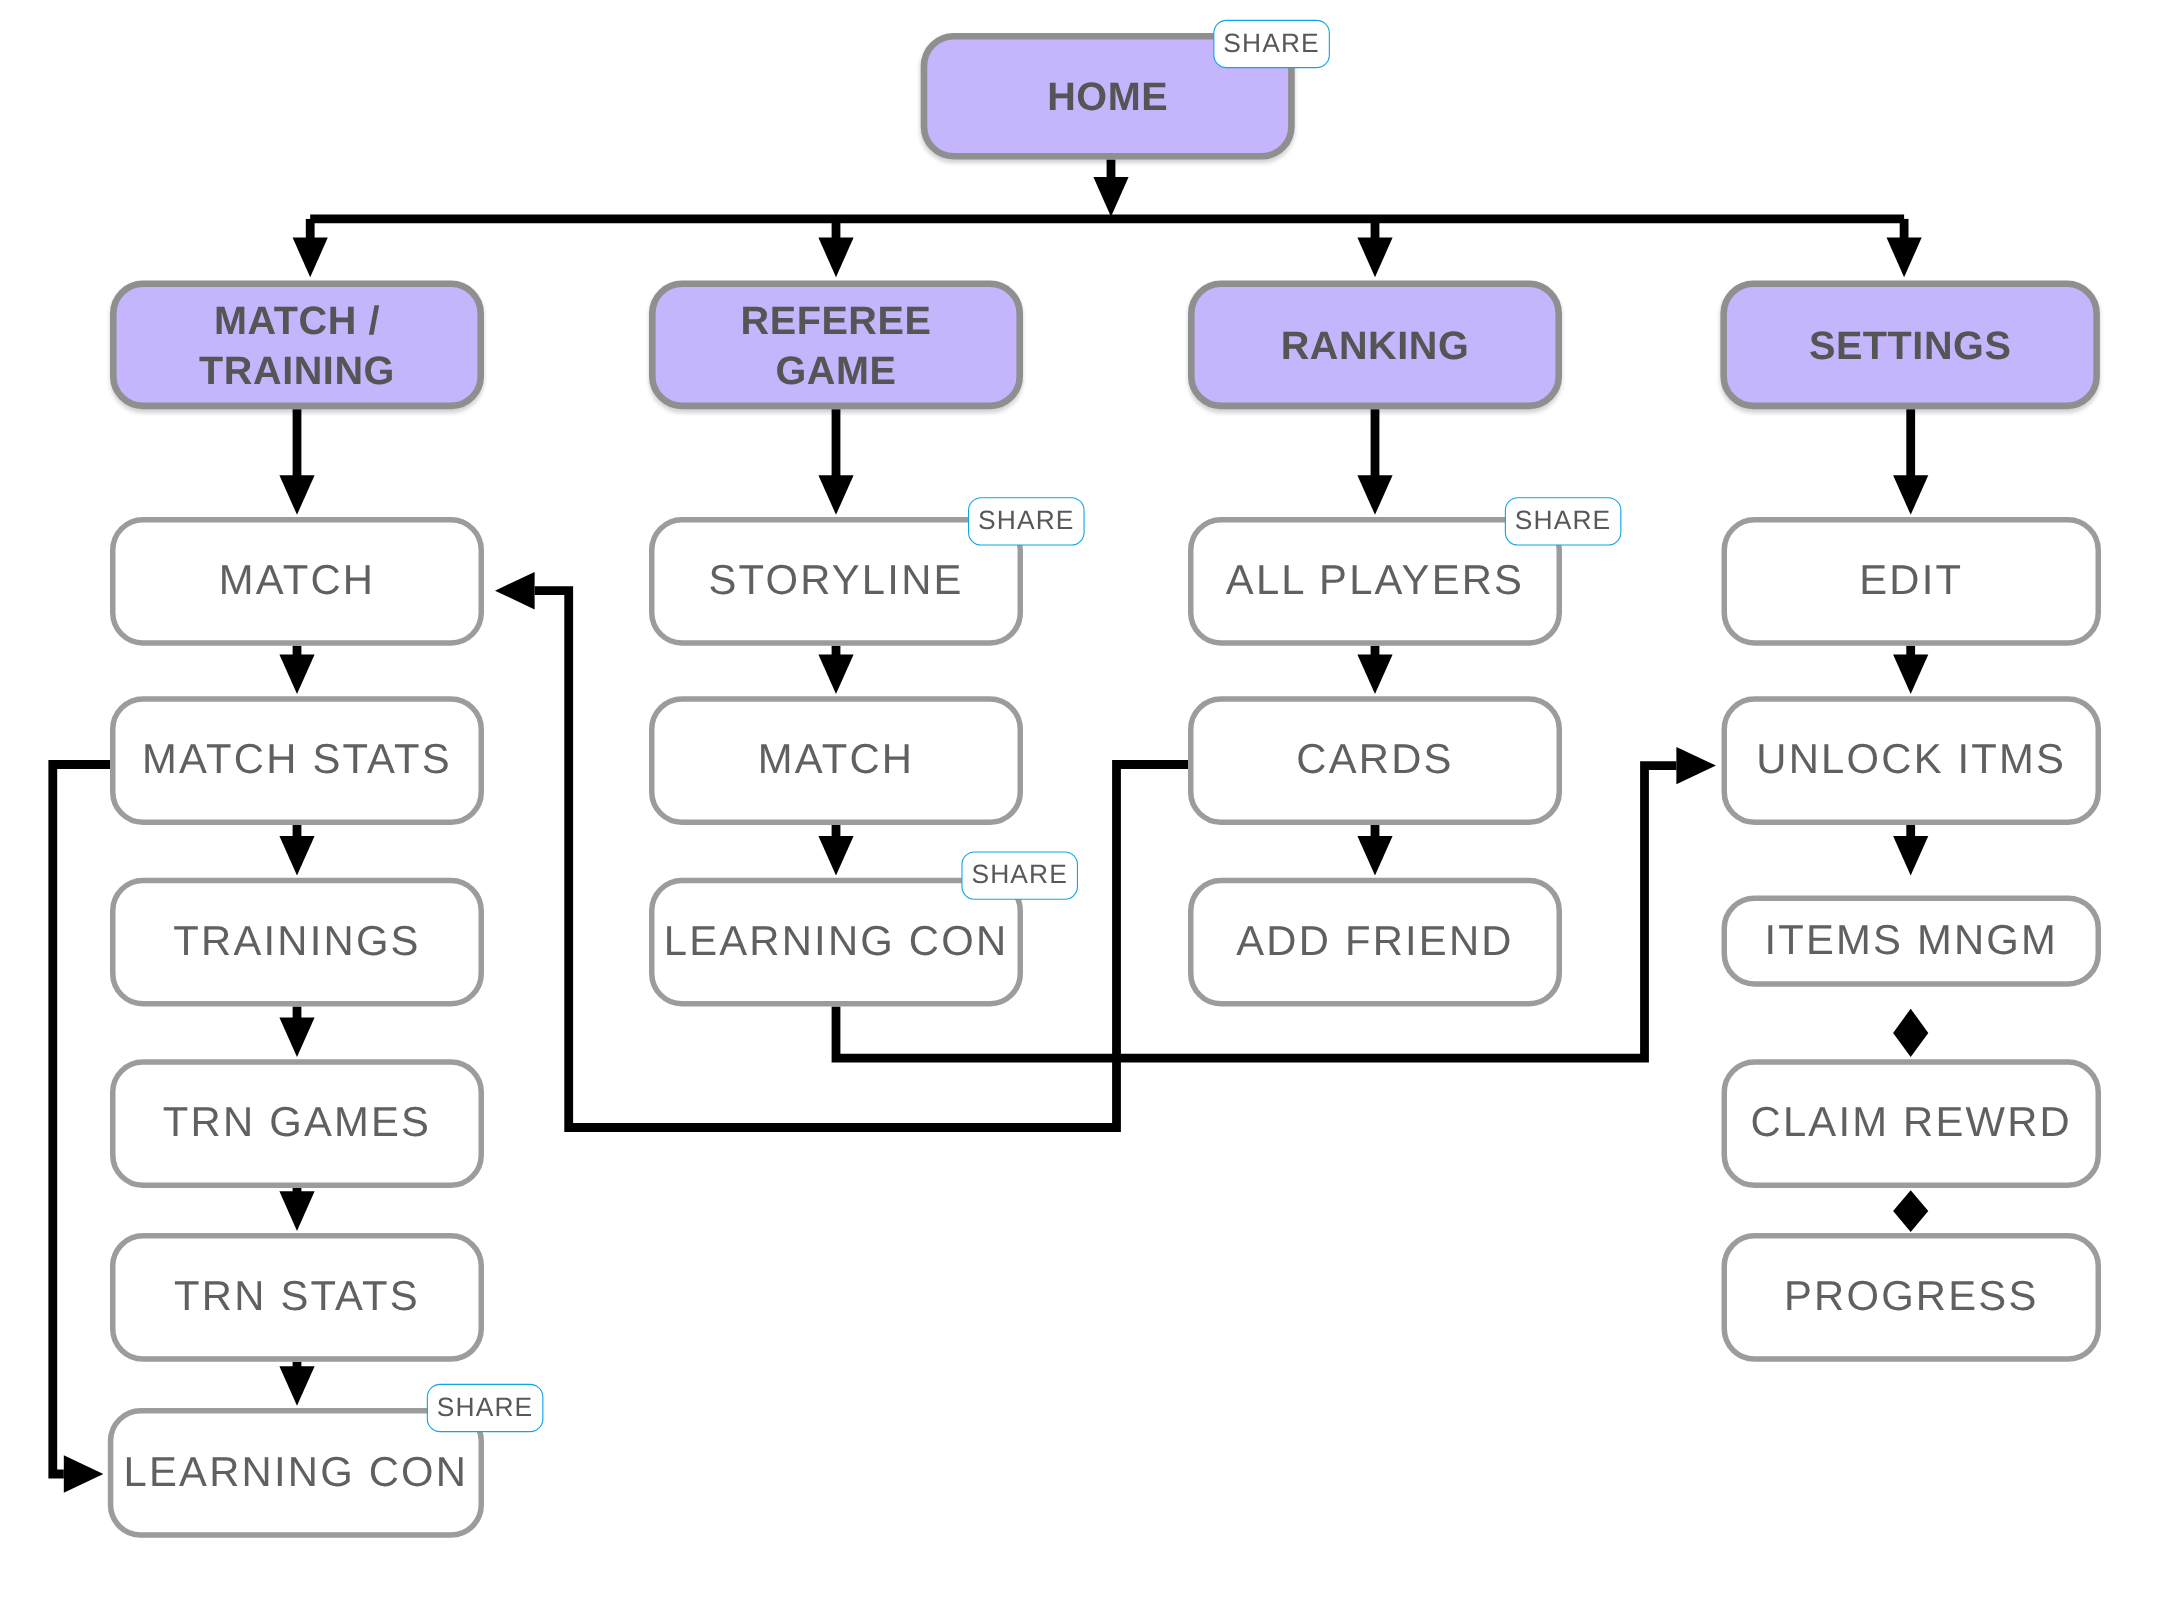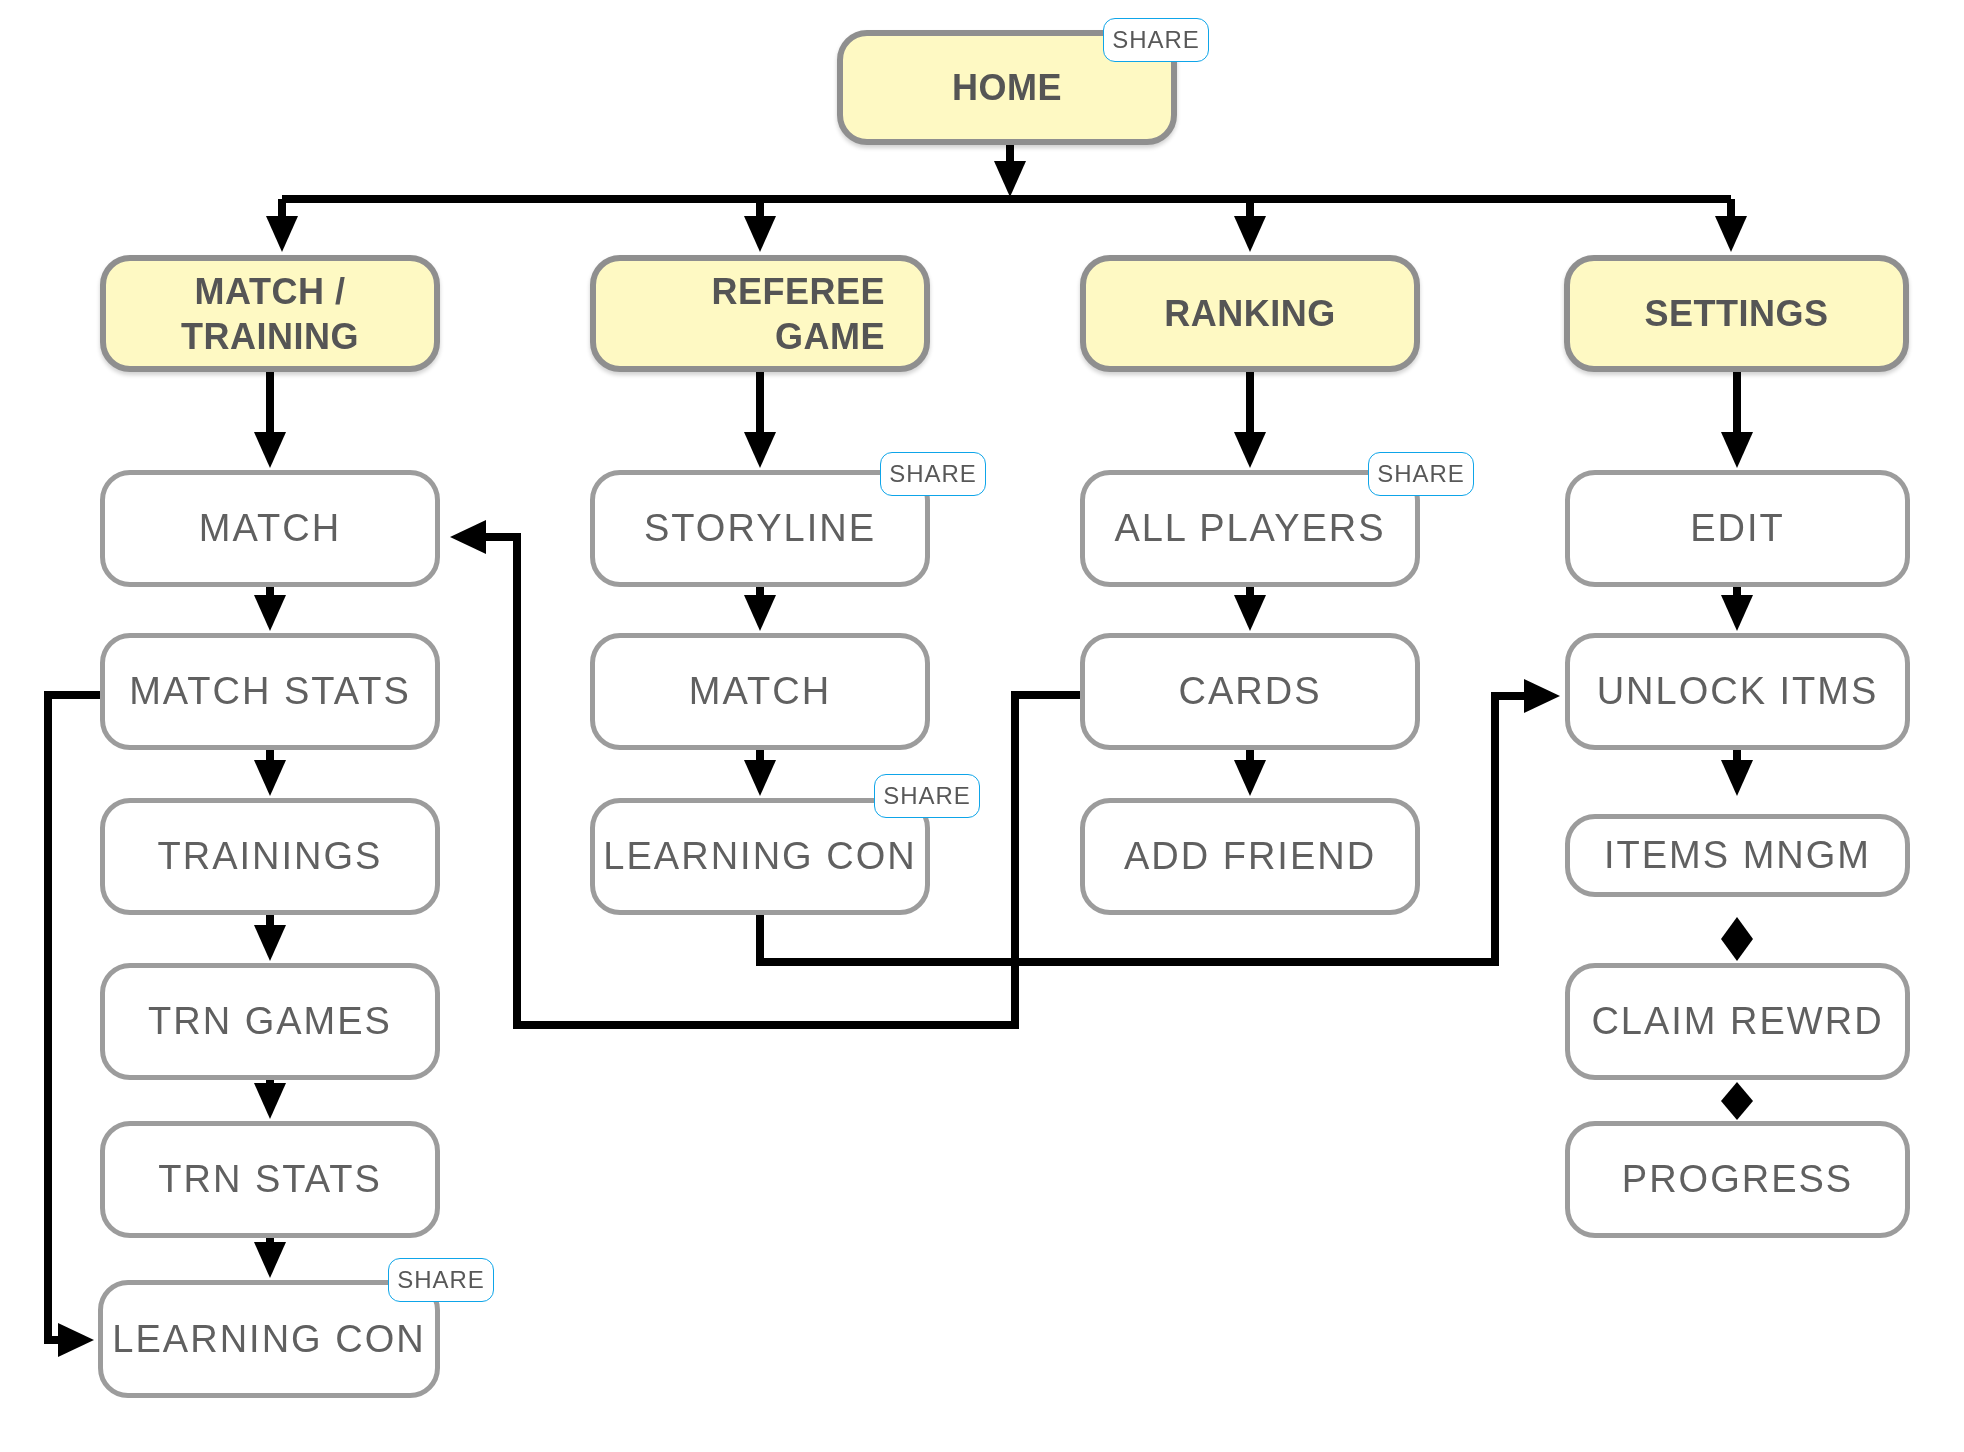--- a/index.html
+++ b/index.html
@@ -14,21 +14,21 @@
   .node{
     position:absolute;z-index:2;
     box-sizing:border-box;
     display:flex;align-items:center;justify-content:center;
     text-align:center;
     border-radius:30px;
     color:#5a5a5a;
   }
   .node .lbl{display:block;}
   .gray{
-    background:#fef9c3;
+    background:#c4b5fd;
     border:6px solid #8f8f8f;
     font-weight:bold;
     font-size:36px;
     letter-spacing:0.5px;
     color:#555555;
     box-shadow:0 3px 4px rgba(0,0,0,0.18);
     line-height:1.25;
   }
   .gray .lbl{max-width:250px;}
   .white{
@@ -131,21 +131,21 @@
   <div class="node gray" style="left:837px;top:30px;width:340px;height:115px;">
     <span class="lbl">HOME</span>
   </div>
   <div class="badge" style="left:1103px;top:18px;">
     <span>SHARE</span>
   </div>
 
   <div class="node gray" style="left:100px;top:255px;width:340px;height:117px;">
     <span class="lbl">MATCH / TRAINING</span>
   </div>
-  <div class="node gray" style="left:590px;top:255px;width:340px;height:117px;text-align:right;">
+  <div class="node gray" style="left:590px;top:255px;width:340px;height:117px;">
     <span class="lbl">REFEREE GAME</span>
   </div>
   <div class="node gray" style="left:1080px;top:255px;width:340px;height:117px;">
     <span class="lbl">RANKING</span>
   </div>
   <div class="node gray" style="left:1564px;top:255px;width:345px;height:117px;">
     <span class="lbl">SETTINGS</span>
   </div>
 
   <div class="node white" style="left:100px;top:470px;width:340px;height:117px;">

